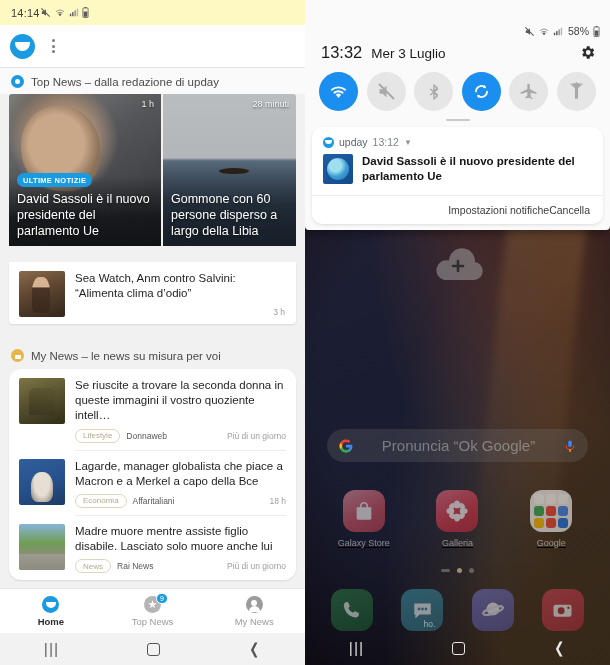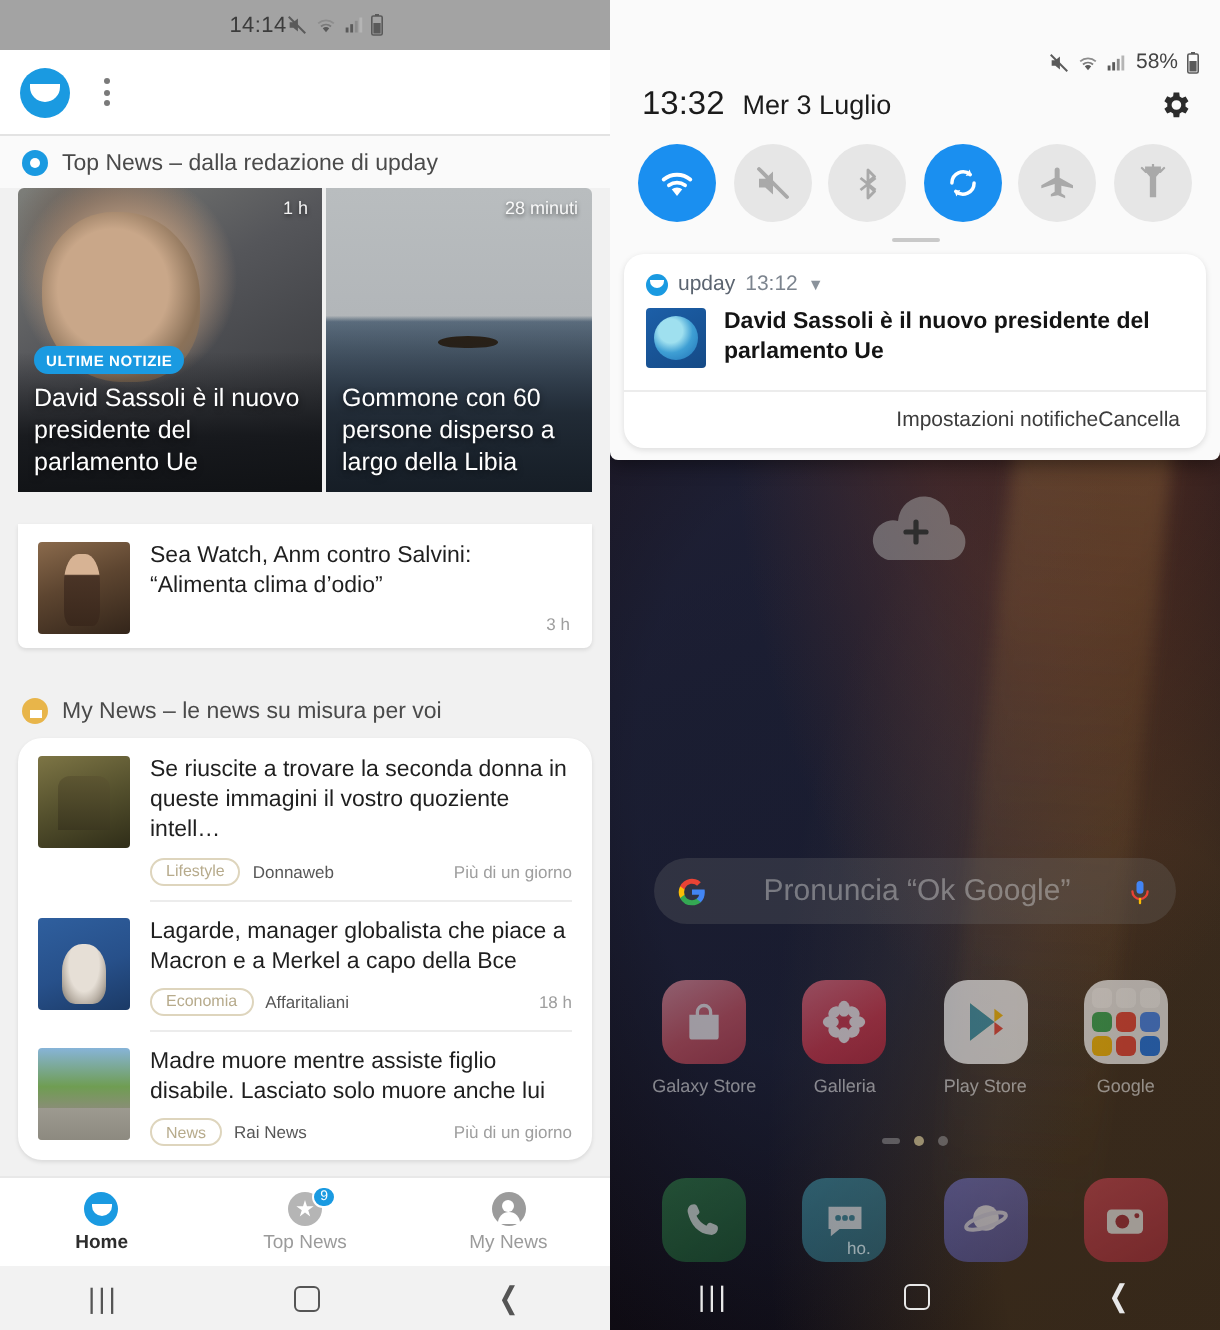--- a/index.html
+++ b/index.html
@@ -13,22 +13,22 @@
 
   
   .left-phone {
     position: relative;
     width: 305px; height: 665px;
     background: #f1f1f1;
     overflow: hidden;
     display: flex; flex-direction: column;
   }
   .l-statusbar {
-    height: 25px; background: #a3a3a3;
-    display: flex; align-items: center; justify-content: center;
+    height: 25px; background: #fef9c3;
+    display: flex; align-items: center; justify-content: flex-start;
     padding: 0 9px 0 11px; flex: 0 0 auto;
   }
   .l-clock { font-size: 11px; color: #3c3c3c; letter-spacing: .2px; }
   .sb-icons { display: flex; align-items: center; gap: 3px; }
   .sb-icons svg { display: block; }
 
   .l-appheader {
     background: #ffffff; flex: 0 0 auto;
     padding: 7px 10px 8px 10px;
     display: flex; align-items: flex-start; gap: 9px;
@@ -312,21 +312,21 @@
     height: 33px; border-radius: 18px;
     background: rgba(120,120,120,.24);
     display: flex; align-items: center; padding: 0 11px; gap: 9px;
     cursor: pointer;
   }
   .search-text { flex: 1 1 auto; text-align: center; font-size: 15px; color: rgba(200,200,200,.48); }
   .app-grid {
     display: flex; justify-content: space-around;
     padding: 28px 12px 0 12px;
   }
-  .app { width: 58px; text-align: center; cursor: pointer; }
+  .app { width: 58px; text-align: center; cursor: pointer; text-decoration: underline; }
   .app-ico {
     width: 42px; height: 42px; margin: 0 auto; border-radius: 12px;
     display: flex; align-items: center; justify-content: center; position: relative;
     overflow: hidden; opacity: .62;
   }
   .app-lbl { font-size: 9px; color: rgba(225,225,225,.55); margin-top: 6px; white-space: nowrap; }
   .ic-galaxystore { background: linear-gradient(150deg, #d98a98 0%, #c8525f 55%, #b33c4b 100%); }
   .ic-galleria { background: linear-gradient(150deg, #e06a7c 0%, #cf3446 60%, #b92639 100%); }
   .ic-playstore { background: #f4f4f4; }
   .ic-google { background: #f2f2f2; }
@@ -650,31 +650,20 @@
                 <ellipse cx="16.8" cy="16.8" rx="3.4" ry="2.6" transform="rotate(-45 16.8 16.8)"></ellipse>
                 <ellipse cx="16.8" cy="7.2" rx="2.6" ry="3.4" transform="rotate(-45 16.8 7.2)"></ellipse>
                 <ellipse cx="7.2" cy="16.8" rx="2.6" ry="3.4" transform="rotate(-45 7.2 16.8)"></ellipse>
               </g>
               <circle cx="12" cy="12" r="2.6" fill="#cf3446"></circle>
             </svg>
           </div>
           <div class="app-lbl">Galleria</div>
         </div>
         <div class="app">
-          <div class="app-ico ic-playstore">
-            <svg width="24" height="24" viewBox="0 0 24 24">
-              <path d="M4 2.6l12.2 9.4L4 21.4z" fill="#34A853"></path>
-              <path d="M4 2.6l12.2 9.4L4 21.4z" fill="#4285F4" opacity=".55"></path>
-              <path d="M16.2 12l4.3 3.3-4.3 3.3z" fill="#EA4335"></path>
-              <path d="M16.2 12l4.3-3.3-4.3-3.3z" fill="#FBBC05"></path>
-            </svg>
-          </div>
-          <div class="app-lbl">Play Store</div>
-        </div>
-        <div class="app">
           <div class="app-ico ic-google">
             <div class="gfolder">
               <i style="background:#fff"></i>
                 <i style="background:#fff"></i>
                 <i style="background:#fff"></i>
               <i style="background:#34A853"></i>
                 <i style="background:#EA4335"></i>
                 <i style="background:#4285F4"></i>
               <i style="background:#FBBC05"></i>
                 <i style="background:#EA4335"></i>

